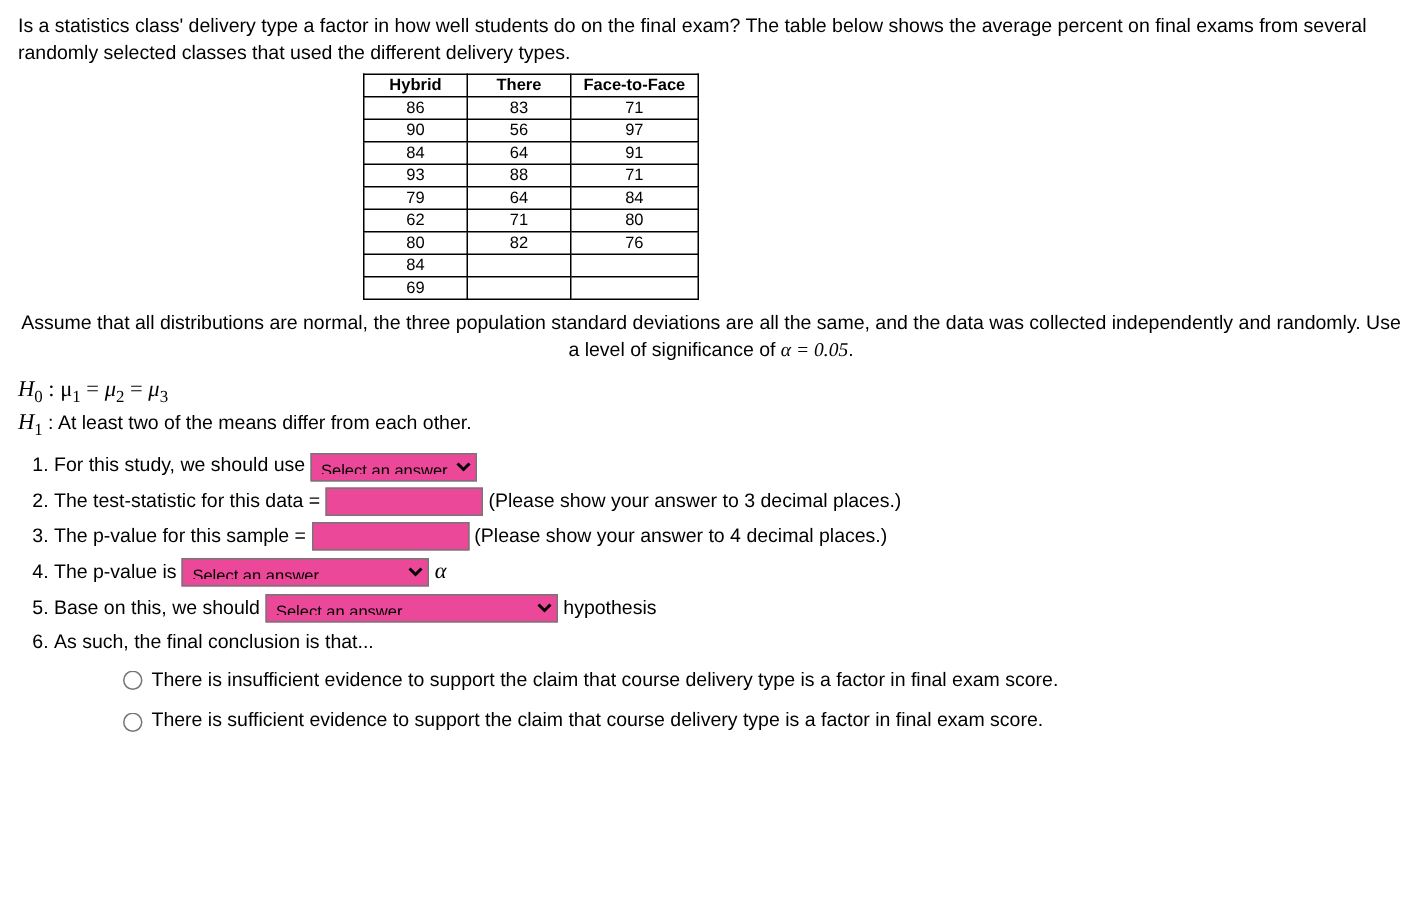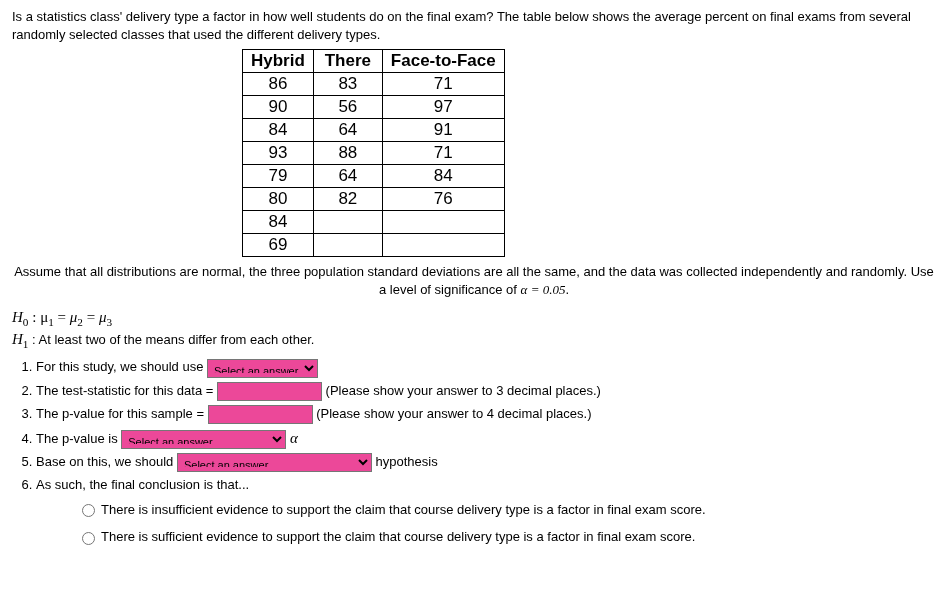--- a/index.html
+++ b/index.html
@@ -17,21 +17,21 @@
     line-height: 1.35;
   }
   table.data {
     border-collapse: collapse;
     margin: 4px auto 6px 230px;
   }
   table.data th, table.data td {
     border: 1px solid #000;
     padding: 1px 8px;
     text-align: center;
-    font-size: 17px;
+    font-size: 11px;
     min-width: 52px;
     margin-left: 39px;
   }
   table.data th {
     font-weight: bold;
   }
   .assume {
     line-height: 1.35;
     margin-top: 2px;
     text-align: center;
@@ -127,20 +127,25 @@
       </tr>
       <tr>
         <td>93</td>
         <td>88</td>
         <td>71</td>
       </tr>
       <tr>
         <td>79</td>
         <td>64</td>
         <td>84</td>
+      </tr>
+      <tr>
+        <td>62</td>
+        <td>71</td>
+        <td>80</td>
       </tr>
       <tr>
         <td>80</td>
         <td>82</td>
         <td>76</td>
       </tr>
       <tr>
         <td>84</td>
         <td>&nbsp;</td>
         <td>&nbsp;</td>

